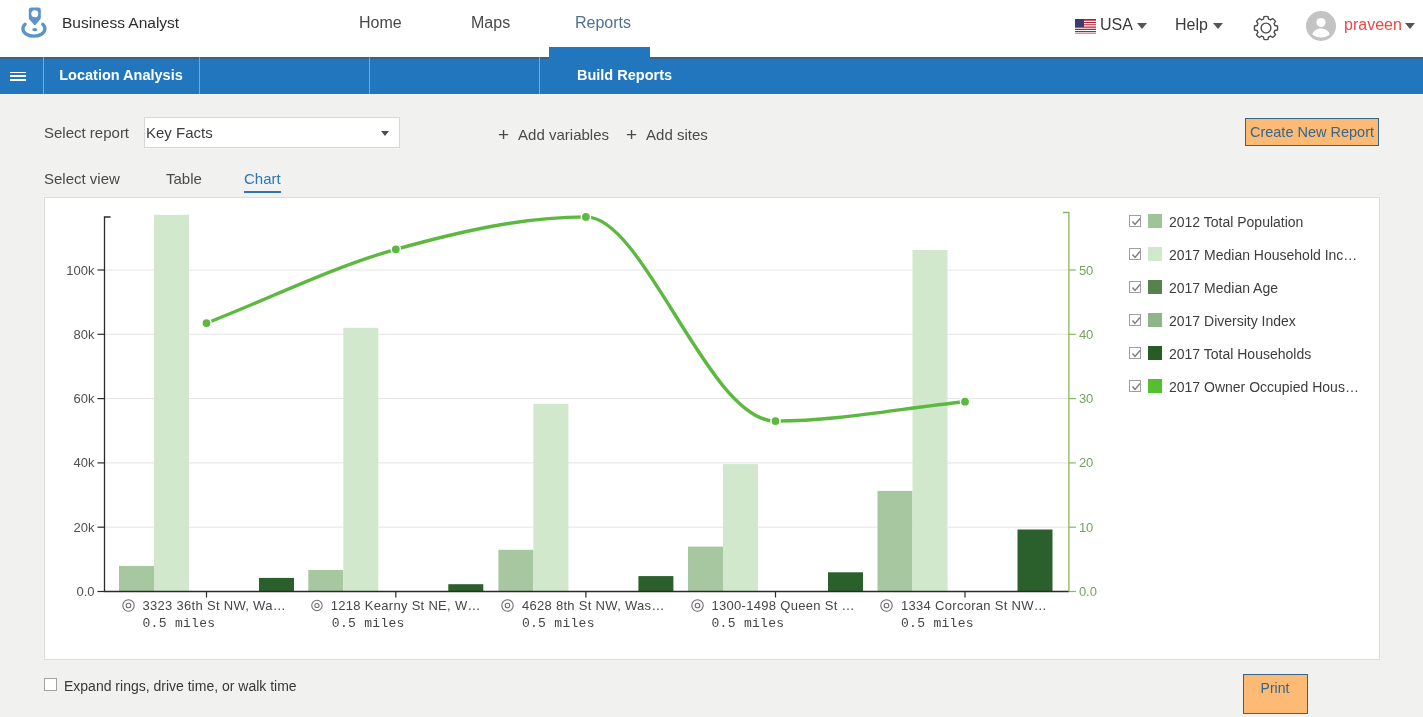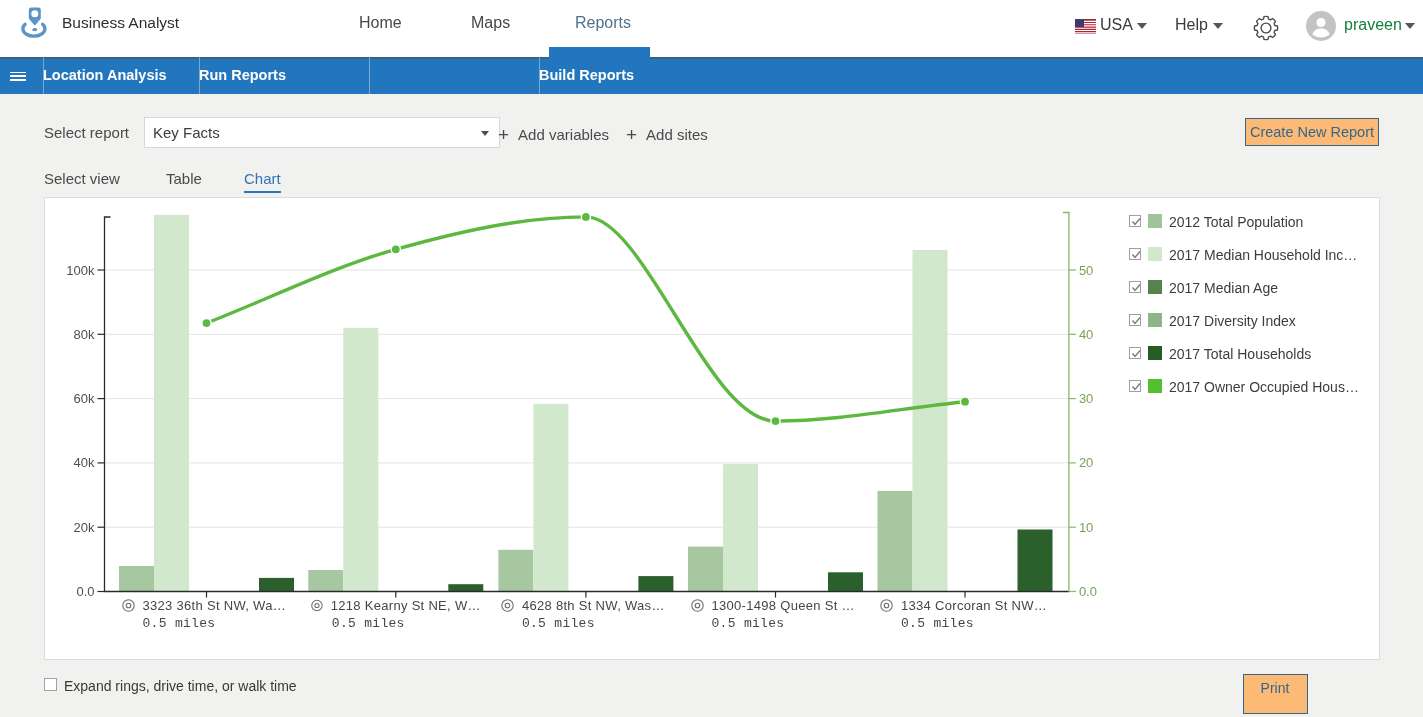--- a/index.html
+++ b/index.html
@@ -7,34 +7,34 @@
 #app { position:relative; width:1423px; height:717px; }
 
 .hdr { position:absolute; left:0; top:0; width:1423px; height:57px; background:#fff; }
 .brand { position:absolute; left:62px; top:14px; font-size:15.5px; color:#2e2e2e; }
 .nav-item { position:absolute; top:14px; font-size:16px; color:#484848; }
 #nav-home { left:359px; }
 #nav-maps { left:471px; }
 #nav-reports { left:575px; color:#50718e; }
 .usa-txt { position:absolute; left:1100px; top:16px; font-size:16px; color:#3a3a3a; }
 .help-txt { position:absolute; left:1175px; top:16px; font-size:16px; color:#3a3a3a; }
-.praveen-txt { position:absolute; left:1344px; top:16px; font-size:16px; color:#15803d; }
+.praveen-txt { position:absolute; left:1344px; top:16px; font-size:16px; color:#ef4444; }
 .caret { position:absolute; width:0; height:0; border-left:5px solid transparent; border-right:5px solid transparent; border-top:6px solid #555; }
 
 .bluebar { position:absolute; left:0; top:57px; width:1423px; height:37px; background:#2176bd; }
 .bluebar .topline { position:absolute; left:0; top:0; width:1423px; height:2px; background:#3a607c; opacity:.9; z-index:2; }
 .notch { position:absolute; left:549px; top:47px; width:101px; height:13px; background:#2176bd; z-index:3; }
-.tab { position:absolute; top:0; height:37px; color:#fff; font-size:14.5px; font-weight:700; text-align:left; line-height:37px; }
+.tab { position:absolute; top:0; height:37px; color:#fff; font-size:14.5px; font-weight:700; text-align:center; line-height:37px; }
 .tabsep { position:absolute; top:0; width:1px; height:37px; background:rgba(255,255,255,.38); z-index:2; }
 .tab-dark { background:#1c5c8d; }
 .hamb { position:absolute; left:10px; top:71.5px; width:16px; height:11px; z-index:2; }
 .hamb div { height:1.6px; background:#fff; margin-bottom:2.4px; }
 
 .lbl { position:absolute; font-size:15px; color:#4a4a4a; }
-.selbox { position:absolute; left:144px; top:117px; width:356px; height:31px; background:#fff; border:1px solid #d8d8d6; font-size:15px; color:#3c3c3c; line-height:29px; padding-left:8px; }
+.selbox { position:absolute; left:144px; top:117px; width:256px; height:31px; background:#fff; border:1px solid #d8d8d6; font-size:15px; color:#3c3c3c; line-height:29px; padding-left:1px; }
 .selcaret { position:absolute; right:10px; top:13px; width:0; height:0; border-left:4.5px solid transparent; border-right:4.5px solid transparent; border-top:5.5px solid #4d4d4d; }
 .addlink { position:absolute; top:123px; font-size:15px; color:#4a4a4a; }
 .plus { font-size:19px; font-weight:400; margin-right:9px; position:relative; top:1px; }
 .btn-outline { position:absolute; border:1px solid #36648b; background:#fdba74; color:#35678d; font-size:15px; text-align:center; }
 #btn-create { left:1245px; top:118px; width:134px; height:28px; line-height:26px; font-size:14.5px; }
 
 .viewtab { position:absolute; top:170px; font-size:15px; color:#4a4a4a; }
 #vt-chart { color:#2b76b9; border-bottom:2px solid #2b76b9; padding-bottom:4px; }
 
 .panel { position:absolute; left:44px; top:197px; width:1336px; height:463px; background:#fff; border:1px solid #dcdcdc; }
@@ -90,21 +90,20 @@
     <circle cx="15" cy="11.5" r="4.6" fill="#fff"></circle>
     <path d="M15 17.5c-4.6 0-8 2.6-8.6 6.3a15 15 0 0 0 17.2 0c-.6-3.7-4-6.3-8.6-6.3z" fill="#fff"></path>
   </svg>
   <div class="praveen-txt">praveen</div>
   <div class="caret" style="left:1405px;top:23px;"></div>
 </div>
 
 <div class="bluebar">
   <div class="topline"></div>
   <div class="tab" style="left:43px;width:156px;">Location Analysis</div>
-  <div class="tab" style="left:199px;width:170px;">Run Reports</div>
   <div class="tab" style="left:539px;width:171px;">Build Reports</div>
   <div class="tabsep" style="left:43px;"></div>
   <div class="tabsep" style="left:199px;"></div>
   <div class="tabsep" style="left:369px;"></div>
   <div class="tabsep" style="left:539px;"></div>
 </div>
 <div class="notch"></div>
 <div class="hamb">
       <div></div>
       <div></div>

